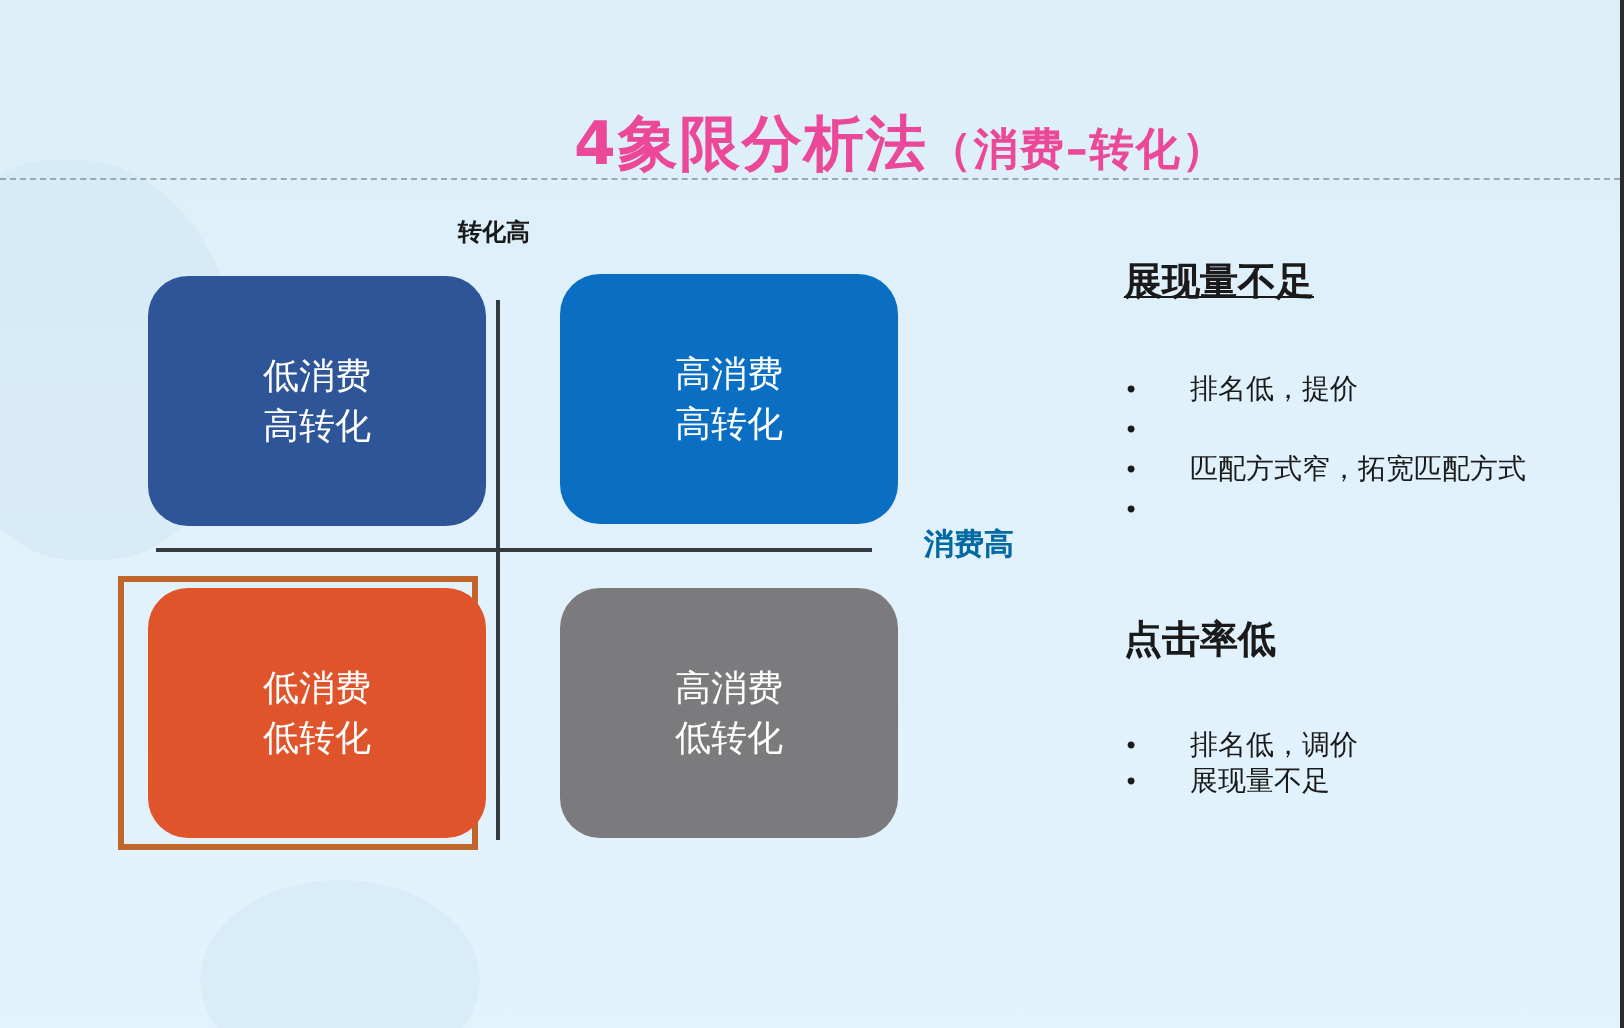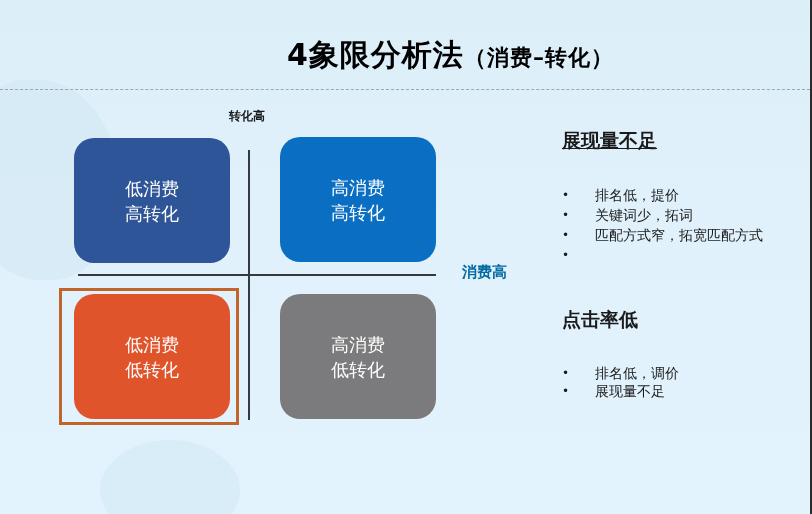--- a/index.html
+++ b/index.html
@@ -14,38 +14,38 @@
     background:#d2e7f3; border-radius:40% 60% 50% 50%; opacity:0.6;
   }
   .bg-shape2 {
     position:absolute; left:100px; top:440px; width:140px; height:100px;
     background:#d6eaf6; border-radius:50%; opacity:0.7;
   }
   .right-edge {
     position:absolute; right:0; top:0; width:2px; height:514px; background:#2b2b2b;
   }
   .title {
-    position:absolute; left:287px; top:35px; font-size:30px; font-weight:bold;
-    color:#000000; white-space:nowrap; letter-spacing:1px;text-align:right;
+    position:absolute; left:287px; top:52px; font-size:30px; font-weight:bold;
+    color:#ec4899; white-space:nowrap; letter-spacing:1px;text-align:right;
   }
   .title .sub { font-size:22px; font-weight:bold; }
   .dash {
     position:absolute; left:0; top:89px; width:810px; height:0;
     border-top:1px dashed #9aa8b3;
   }
   .axis-y-label {
     position:absolute; left:229px; top:108px; font-size:12px; font-weight:bold; color:#1a1a1a;
   }
   .axis-x-label {
     position:absolute; left:462px; top:263px; font-size:15px; font-weight:bold; color:#0369a1;
   }
   .vline { position:absolute; left:248px; top:150px; width:2px; height:270px; background:#333a40; }
   .hline { position:absolute; left:78px; top:274px; width:358px; height:2px; background:#333a40; }
   .quad {
-    position:absolute; width:156px; height:125px; border-radius:20px;
+    position:absolute; width:169px; height:125px; border-radius:20px;
     display:flex; align-items:center; justify-content:center; text-align:center;
     color:#ffffff; font-size:18px; line-height:25px;
   }
   .quad .inner { display:flex; flex-direction:column; }
   .q-tl { left:74px;  top:138px; background:#2e5597; }
   .q-tr { left:280px; top:137px; background:#0a6fc2; }
   .q-bl { left:74px;  top:294px; background:#e0542c; }
   .q-br { left:280px; top:294px; background:#7b7b7d; }
   .highlight {
     position:absolute; left:59px; top:288px; width:180px; height:137px;
@@ -102,21 +102,20 @@
 </div>
 
 <div class="section-title" style="top:128px;text-decoration:underline;">展现量不足</div>
 <ul class="bullets" style="top:185px;">
   <li>
       <span class="dot">•</span>
       <span>排名低，提价</span>
     </li>
   <li>
       <span class="dot">•</span>
-      <span>关键词少，拓词</span>
     </li>
   <li>
       <span class="dot">•</span>
       <span>匹配方式窄，拓宽匹配方式</span>
     </li>
   <li>
       <span class="dot">•</span>
     </li>
 </ul>
 

